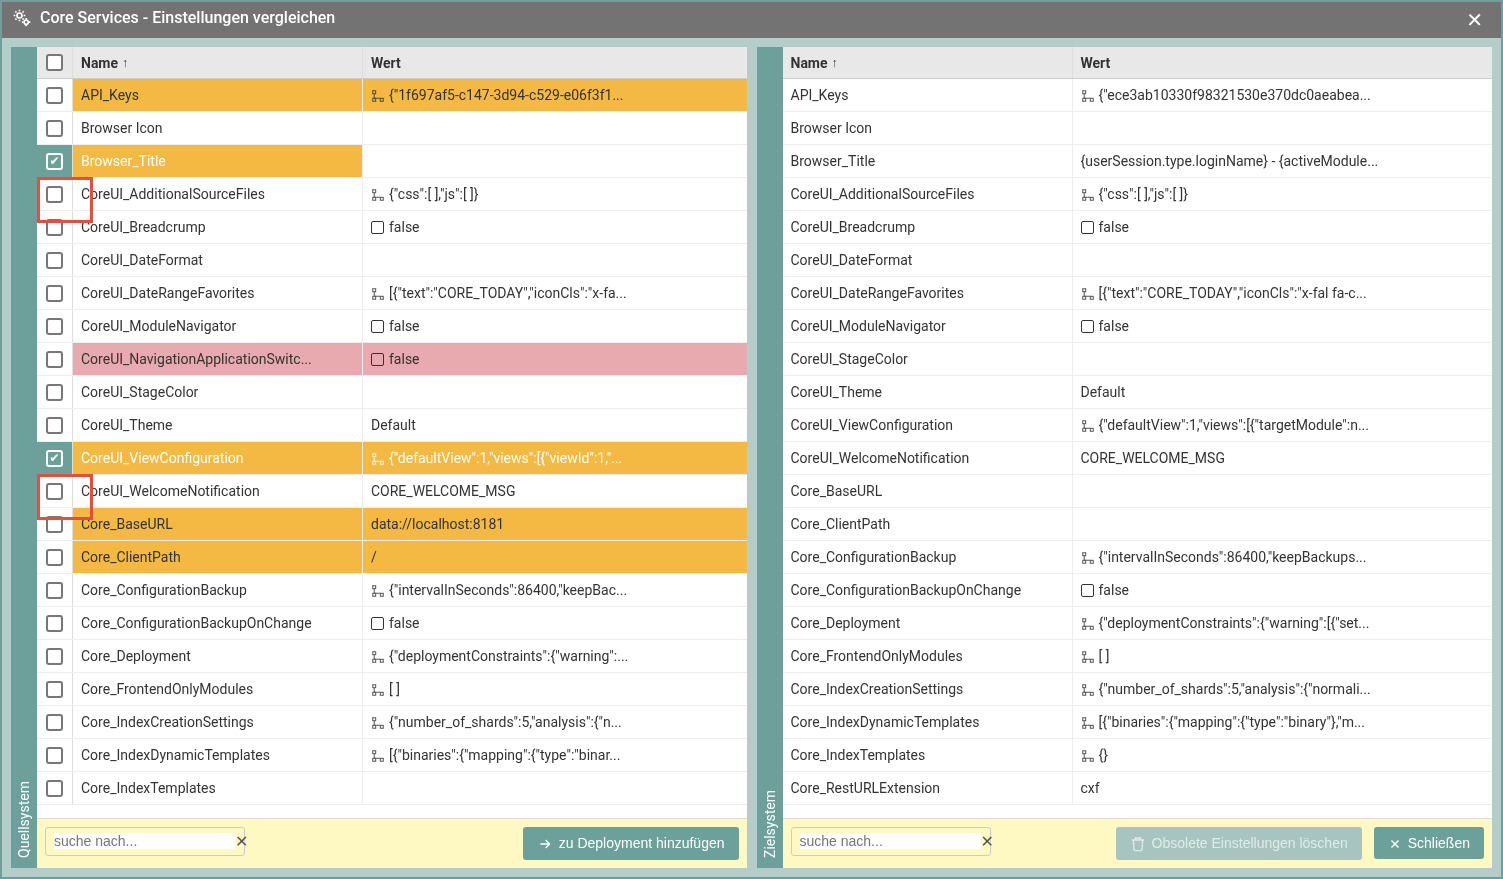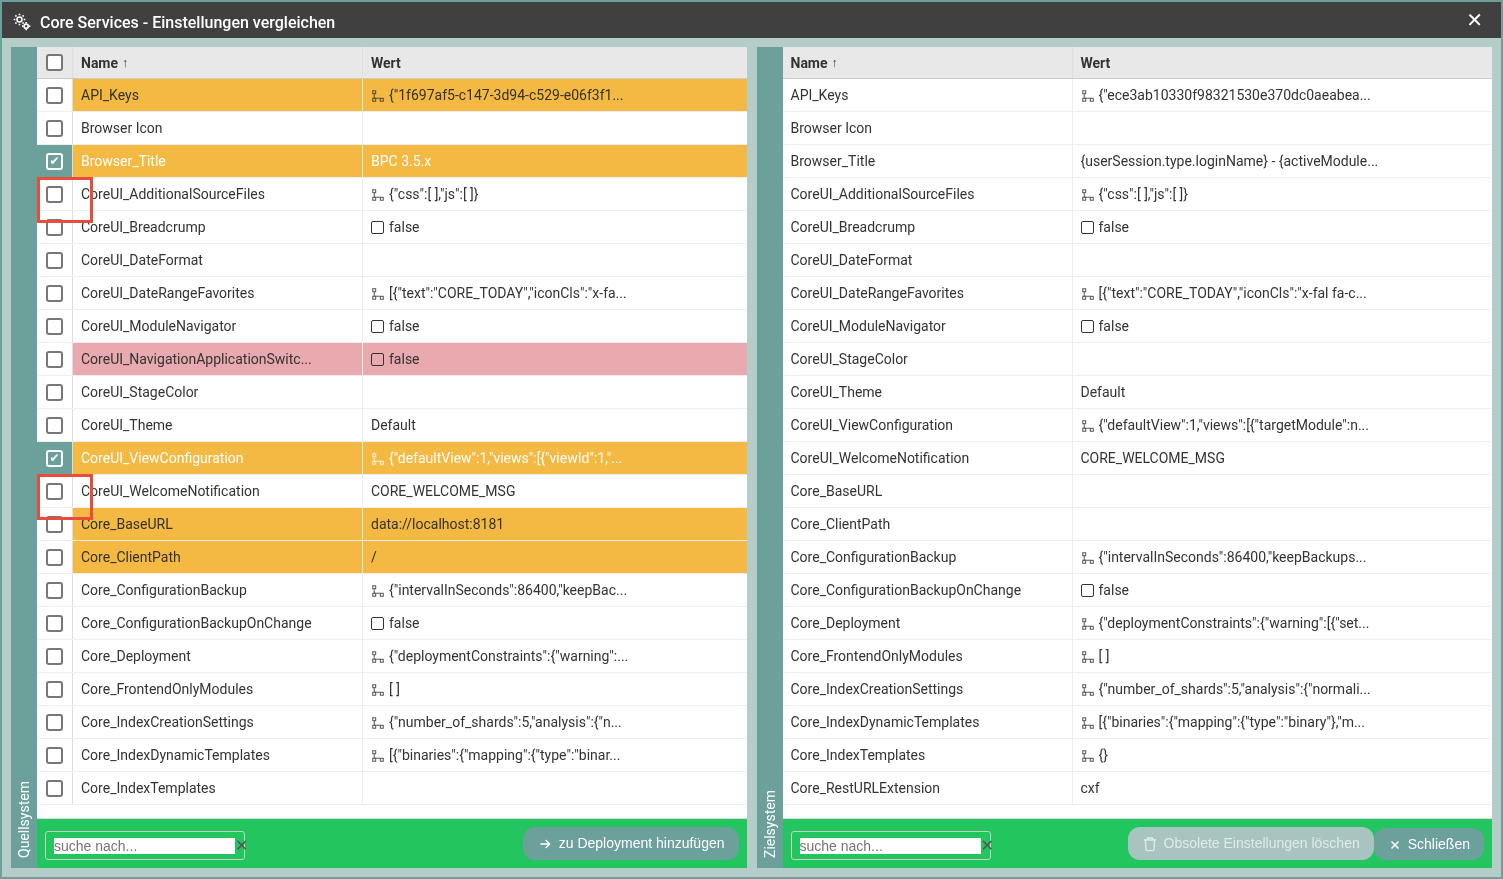--- a/index.html
+++ b/index.html
@@ -1,18 +1,18 @@
 <!DOCTYPE html>
 <html><head>
 <meta charset="utf-8">
 <style>
 *{box-sizing:border-box;margin:0;padding:0}
 body{font-family:-apple-system,BlinkMacSystemFont,"Segoe UI",Roboto,sans-serif;font-size:14px;background:#b5cdc9;width:1503px;height:879px;overflow:hidden;color:#333}
 .window{display:flex;flex-direction:column;width:100%;height:100%;border:2px solid #6ba09b}
-.titlebar{display:flex;align-items:flex-end;background:#404040;color:#fff;padding:6px 10px;height:36px}
+.titlebar{display:flex;align-items:flex-start;background:#737373;color:#fff;padding:6px 10px;height:36px}
 .titlebar .title{flex:1;font-size:16px;font-weight:500}
 .titlebar .icon{margin-right:8px}
 .close-x{cursor:pointer;font-size:20px;padding:0 8px}
 .body{display:flex;flex:1;min-height:0;padding:8px;gap:8px}
 .panel{display:flex;flex-direction:column;flex:1;min-width:0;background:#fff;border:1px solid #b5cdc9;position:relative}
 .side-tab{writing-mode:vertical-rl;text-orientation:mixed;background:#6ba09b;color:#fff;padding:10px 4px;font-size:14px;display:flex;align-items:center;justify-content:flex-start;transform:rotate(180deg);width:26px}
 .panel-inner{display:flex;flex:1;min-width:0}
 .grid-wrap{flex:1;display:flex;flex-direction:column;min-width:0}
 .grid-head{display:flex;background:#e8e8e8;border-bottom:1px solid #ccc;height:32px;align-items:center}
 .col-check{width:36px;display:flex;align-items:center;justify-content:center;border-right:1px solid #ddd;height:100%}
@@ -26,26 +26,26 @@
 .row .col-name{border-right:1px solid #eee}
 .row.state-diff .col-name,.row.state-diff .col-value{background:#f4b942;color:#333}
 .row.state-diff.sel .col-name,.row.state-diff.sel .col-value{background:#f4b942;color:#fff}
 .row.state-missing .col-name,.row.state-missing .col-value{background:#e8a9af}
 .row .col-check{background:#fff}
 .row.sel .col-check{background:#6ba09b}
 .chk{width:17px;height:17px;border:2px solid #777;border-radius:3px;display:inline-flex;align-items:center;justify-content:center;background:#fff;color:#6ba09b;font-size:12px}
 .row.sel .chk{border-color:#fff;background:transparent;color:#fff}
 .chk.checked::after{content:"✔";line-height:1}
 .highlight-box{position:absolute;border:3px solid #e74c3c;pointer-events:none;z-index:50}
-.footer{display:flex;align-items:flex-end;padding:8px;gap:0;border-top:1px solid #ddd;background:#22c55e}
+.footer{display:flex;align-items:flex-start;padding:8px;gap:12px;border-top:1px solid #ddd;background:#fef9c3}
 .search{display:flex;align-items:center;border:1px solid #ccc;border-radius:3px;padding:4px 8px;width:200px}
 .search input{border:none;outline:none;flex:1;font-size:14px}
 .search .clear{cursor:pointer;font-size:16px;color:#555}
 .spacer{flex:1}
-.btn{display:flex;align-items:center;gap:6px;padding:8px 14px;border-radius:12px;cursor:pointer;font-size:14px;border:none}
+.btn{display:flex;align-items:center;gap:6px;padding:8px 14px;border-radius:3px;cursor:pointer;font-size:14px;border:none}
 .btn-primary{background:#6ba09b;color:#fff}
 .btn-disabled{background:#a8c4c0;color:#e0ebe9;cursor:not-allowed}
 .tree-icon{display:inline-block;width:14px;margin-right:4px;font-size:13px;opacity:.8}
 .bool-icon{display:inline-block;width:13px;height:13px;border:1.5px solid currentColor;margin-right:5px;border-radius:2px}
 
 .grid-body::-webkit-scrollbar{width:10px}
 .grid-body::-webkit-scrollbar-thumb{background:#bbb;border-radius:5px}
 .grid-body::-webkit-scrollbar-track{background:#f0f0f0}
 svg{display:inline-block;vertical-align:middle}
 </style>
@@ -113,23 +113,20 @@
                   <span></span>
                 </div>
               </div>
               <div class="row state-diff sel">
                 <div class="col-check">
                   <span class="chk checked"></span>
                 </div>
                 <div class="col-name">
                   <span>Browser_Title</span>
                 </div>
-                <div class="col-value">
-                  <span>BPC 3.5.x</span>
-                </div>
               </div>
               <div class="row">
                 <div class="col-check">
                   <span class="chk"></span>
                 </div>
                 <div class="col-name">
                   <span>CoreUI_AdditionalSourceFiles</span>
                 </div>
                 <div class="col-value">
                   <span class="tree-icon"><svg width="14" height="14" viewBox="0 0 24 24" fill="none" stroke="currentColor" stroke-width="1.8">

